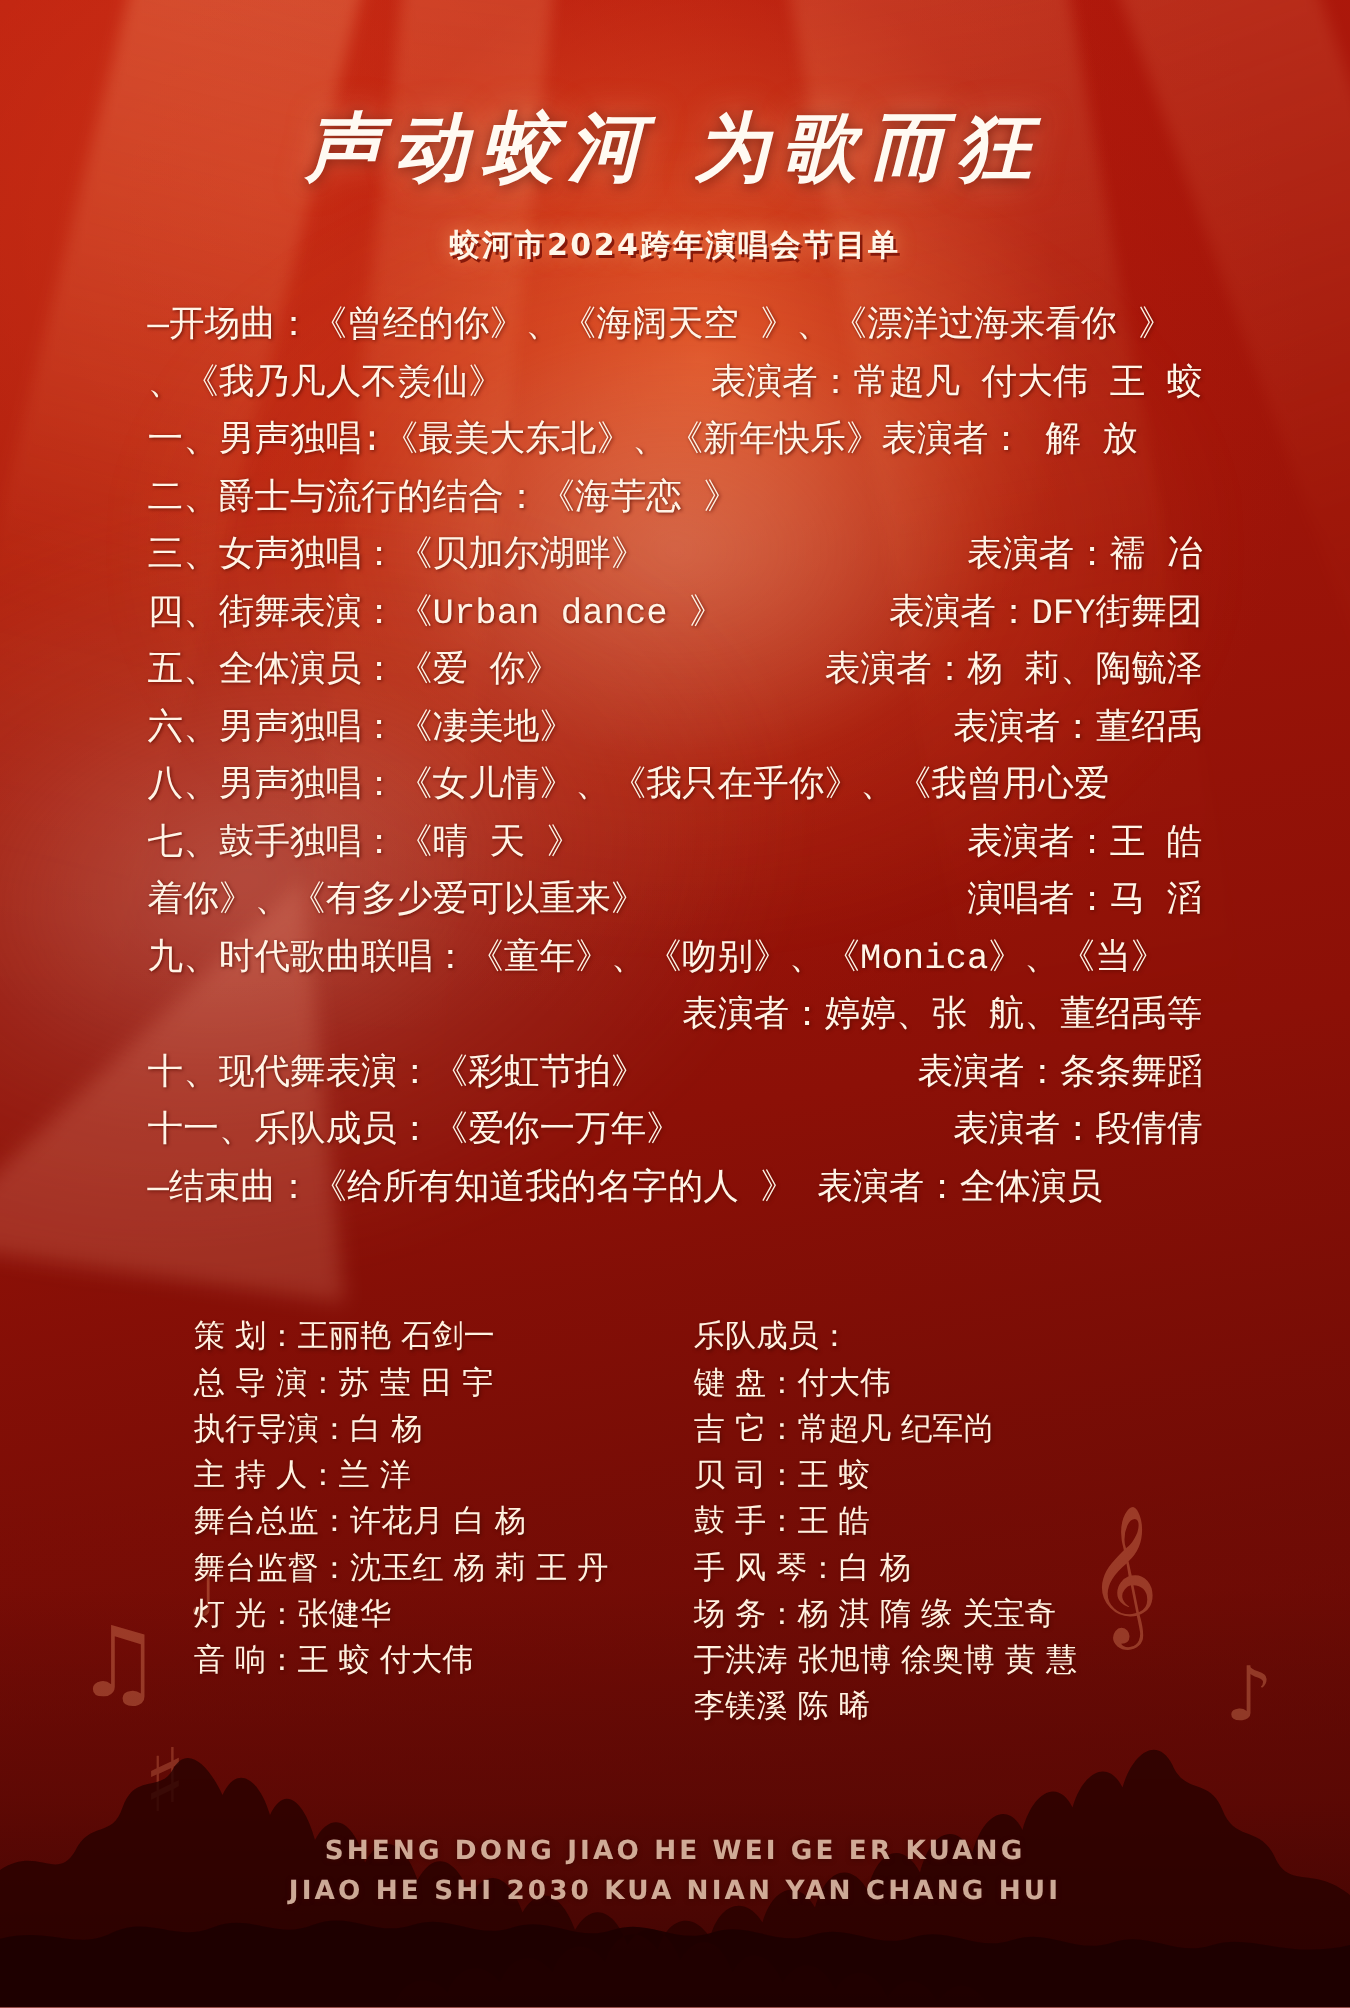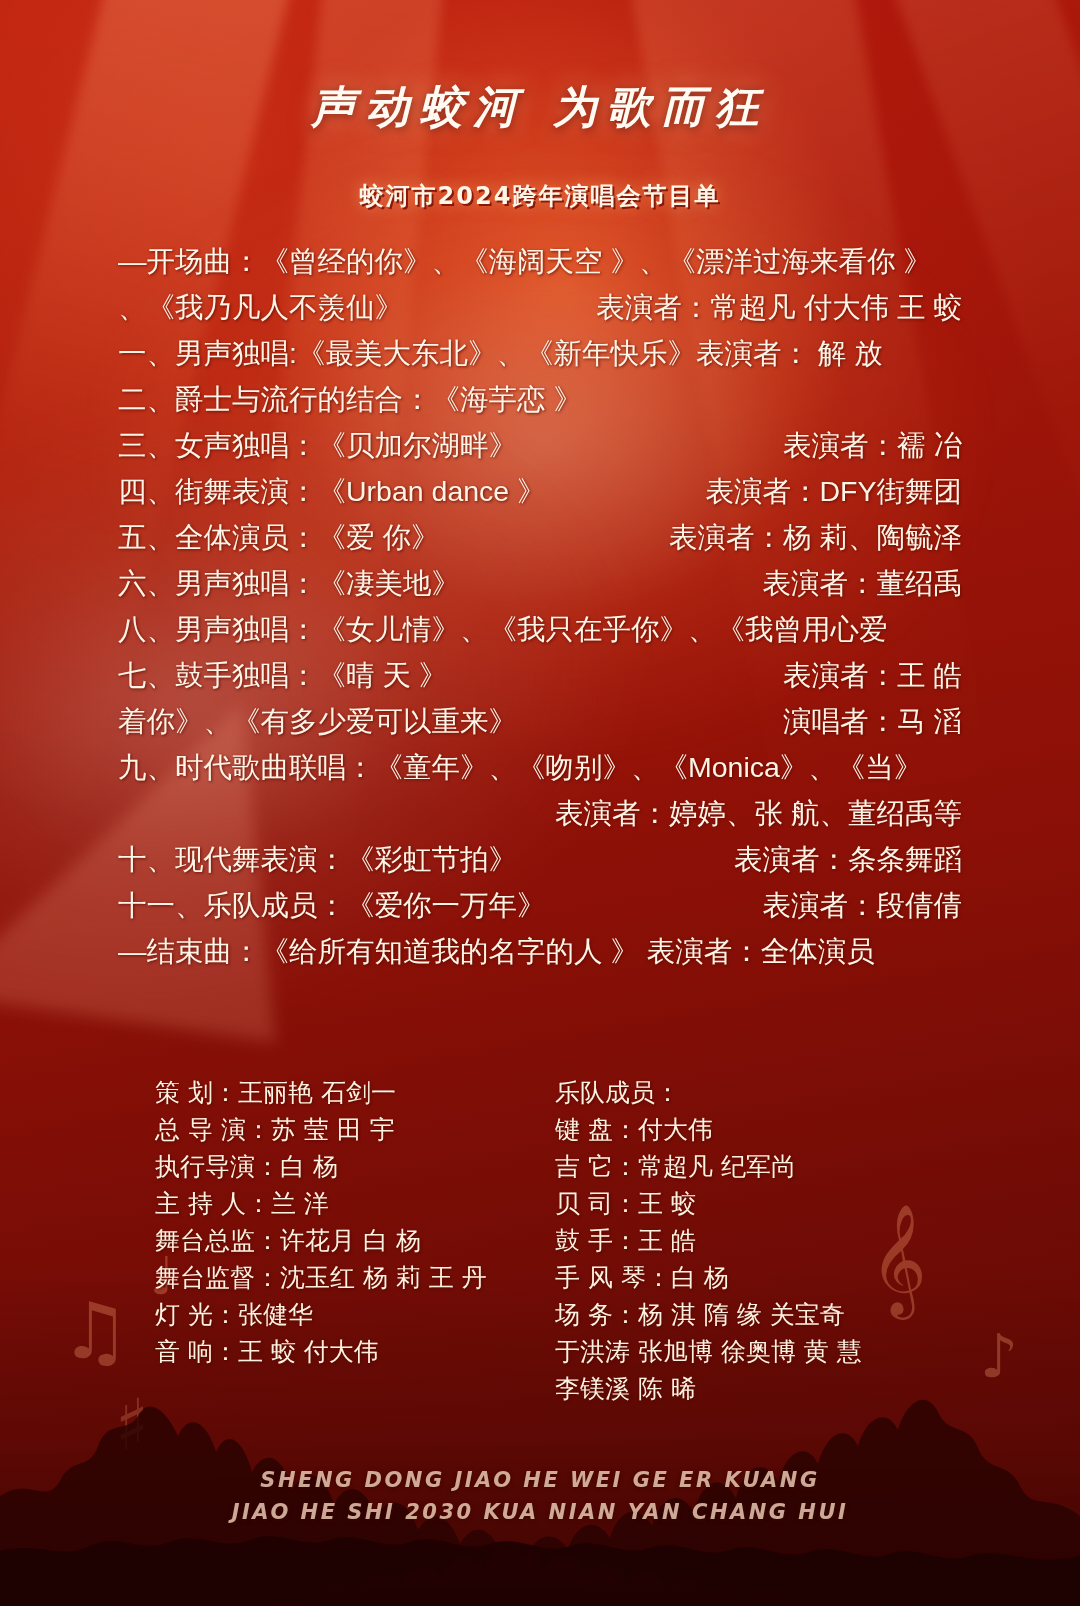--- a/index.html
+++ b/index.html
@@ -87,21 +87,21 @@
     position: relative;
     z-index: 5;
     width: 1080px;
     height: 1606px;
   }
   .brush-title {
     position: absolute;
     top: 78px; left: 0; width: 1080px;
     text-align: center;
     font-family: "DejaVu Serif", serif;
-    font-size: 44px;
+    font-size: 60px;
     font-weight: 700;
     font-style: italic;
     letter-spacing: 10px;
     color: #fffaf2;
     text-shadow: 0 2px 10px rgba(90,10,0,.7), 0 0 26px rgba(255,190,140,.55);
   }
   .main-title {
     position: absolute;
     top: 180px; left: 0; width: 1080px;
     text-align: center;
@@ -118,21 +118,21 @@
     left: 118px;
     width: 844px;
   }
   .line {
     display: flex;
     justify-content: space-between;
     align-items: baseline;
     color: #fff4e6;
     font-size: 28.5px;
     line-height: 46px;
-    font-family: Liberation Sans, sans-serif;
+    font-family: Liberation Mono, monospace;
     text-shadow: 1px 1px 3px rgba(90,10,0,.85);
     white-space: nowrap;
   }
   .line .left { }
   .line .right { }
   .line.right-only { justify-content: flex-end; }
   
   .credits {
     position: absolute;
     top: 1050px;
@@ -141,35 +141,33 @@
     padding-left: 155px;
     box-sizing: border-box;
   }
   .credits-col {
     font-family: "DejaVu Sans", sans-serif;
     font-size: 25px;
     line-height: 37px;
     color: #fff1e0;
     text-shadow: 1px 1px 3px rgba(80,8,0,.9);
     white-space: nowrap;
-    margin-top: 24px;
   }
   .credits-col.left-col { width: 400px; }
   .band-title { }
   .footer-pinyin {
     position: absolute;
     left: 0; width: 1080px;
     text-align: center;
     font-family: "DejaVu Sans", sans-serif;
     font-weight: 700;
     letter-spacing: 2.5px;
     color: rgba(255,225,200,0.75);
     font-size: 21px;
     text-shadow: 0 1px 4px rgba(60,4,0,.9);
-    font-style: italic;
   }
   .fp1 { top: 1468px; }
   .fp2 { top: 1500px; }
 </style>
 </head>
 <body>
 
 <div class="poster">
 
   <div class="bg-base"></div>

